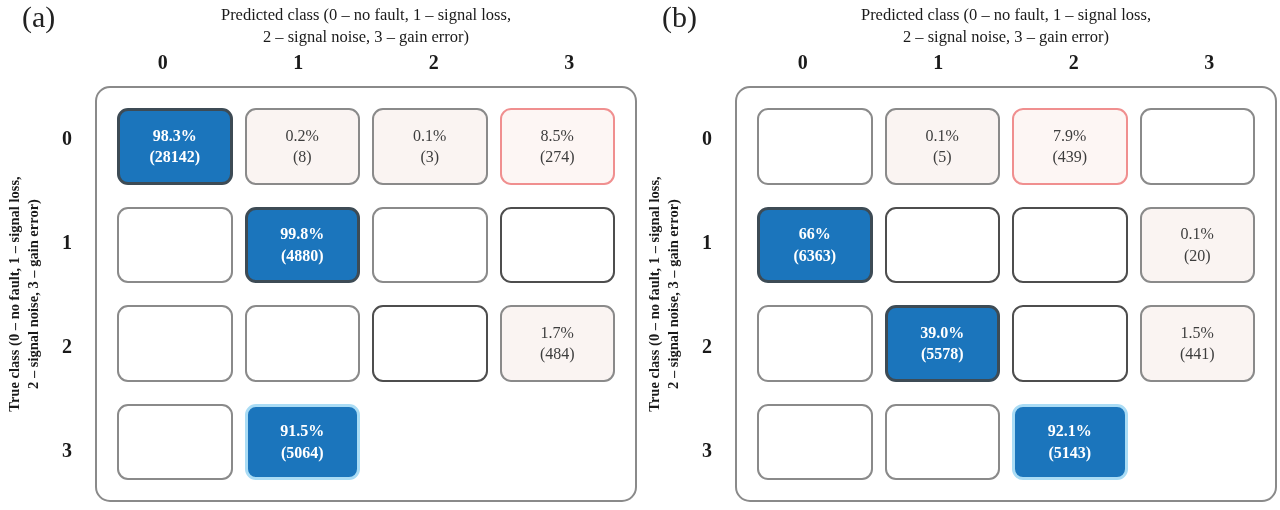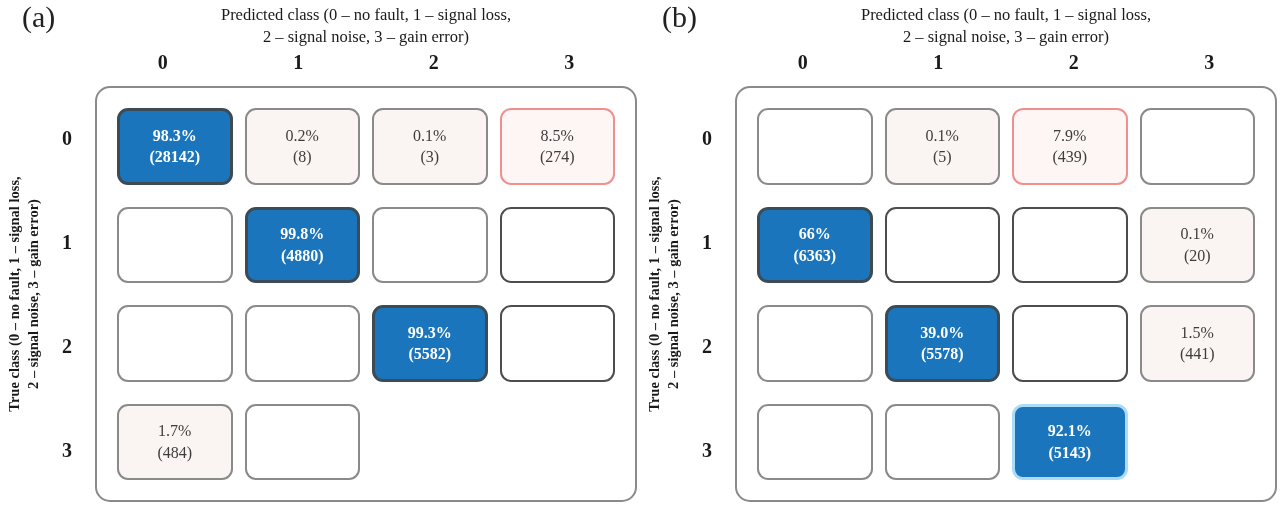--- a/index.html
+++ b/index.html
@@ -122,35 +122,35 @@
           <div class="cnt"></div>
         </div>
         <div class="cell" data-variant="empty">
           <div class="pct"></div>
           <div class="cnt"></div>
         </div>
         <div class="cell" data-variant="empty">
           <div class="pct"></div>
           <div class="cnt"></div>
         </div>
-        <div class="cell" data-variant="diag">
-          <div class="pct">99.3%</div>
-          <div class="cnt">(5582)</div>
-        </div>
         <div class="cell" data-variant="empty-dark">
           <div class="pct"></div>
           <div class="cnt"></div>
         </div>
         <div class="cell" data-variant="light">
           <div class="pct">1.7%</div>
           <div class="cnt">(484)</div>
         </div>
         <div class="cell" data-variant="empty">
           <div class="pct"></div>
           <div class="cnt"></div>
+        </div>
+        <div class="cell" data-variant="diag-glow">
+          <div class="pct">91.5%</div>
+          <div class="cnt">(5064)</div>
         </div>
       </div>
   </div>
 
   <div class="panel">
     <div class="corner">(b)</div>
     <div class="title">
       <div>Predicted class (0 – no fault, 1 – signal loss,</div>
       <div>2 – signal noise, 3 – gain error)</div>
     </div>

